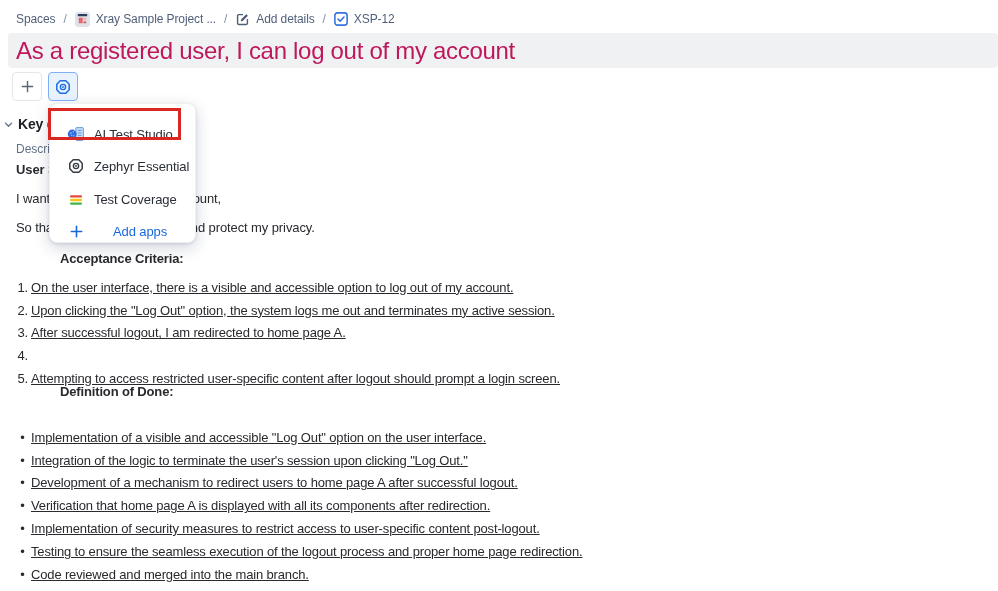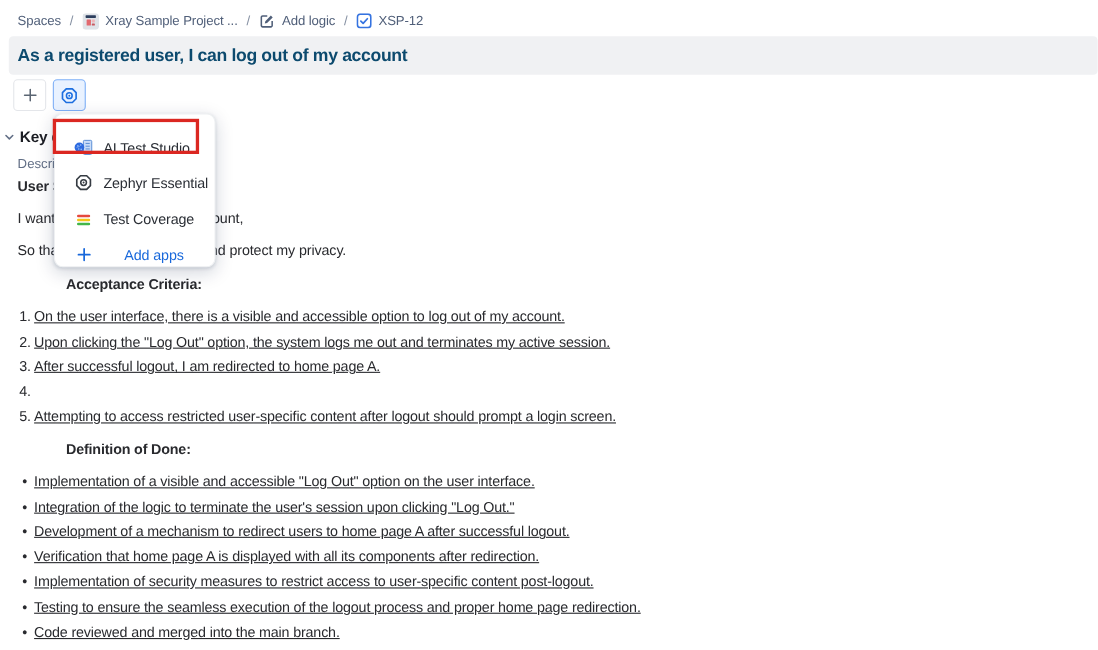--- a/index.html
+++ b/index.html
@@ -24,22 +24,22 @@
   .bc-icon { display: block; }
 
   
   .title-band {
     position: absolute; left: 8px; right: 0; top: 33px; height: 35px;
     background: #f0f1f3; border-radius: 4px;
     display: flex; align-items: center;
   }
   .issue-title {
     padding-left: 8px;
-    font-size: 16px; font-weight: 700; letter-spacing: -0.3px;
-    color: #0c4a6e;
+    font-size: 24px; font-weight: 400; letter-spacing: -0.3px;
+    color: #be185d;
     white-space: nowrap;
   }
 
   
   .toolbar { position: absolute; left: 12px; top: 72px; display: flex; gap: 6px; }
   .tb-btn {
     width: 30px; height: 29px; border-radius: 4px;
     display: flex; align-items: center; justify-content: center;
     background: #ffffff; border: 1px solid #e4e6ea; cursor: pointer;
   }
@@ -48,21 +48,21 @@
   
   .section-row { position: absolute; left: 3px; top: 116px; display: flex; align-items: center; gap: 4px; }
   .section-heading { font-size: 14px; font-weight: 700; color: #1c1e24; letter-spacing: -0.2px; }
   .desc-label { position: absolute; left: 16px; top: 142px; font-size: 12px; color: #626f86; }
   .story-heading { position: absolute; left: 16px; top: 162px; font-size: 13px; font-weight: 700; letter-spacing: -0.1px; }
   .story-line { position: absolute; left: 16px; font-size: 13px; letter-spacing: -0.1px; white-space: nowrap; }
   .story-line.l1 { top: 191px; }
   .story-line.l2 { top: 220px; }
   .block-heading { position: absolute; left: 16px; font-size: 13px; font-weight: 700; letter-spacing: -0.15px; margin-left: 44px; }
   .ac-heading { top: 251px; }
-  .dod-heading { top: 401px; }
+  .dod-heading { top: 384px; }
 
   .v-list { position: absolute; left: 16px; right: 10px; }
   .ac-list { top: 276px; }
   .dod-list { top: 426px; }
   .li { display: flex; align-items: center; height: 22.8px; font-size: 13px; letter-spacing: -0.15px; white-space: nowrap; }
   .li .marker { width: 13px; flex: 0 0 13px; }
   .ac-list .li .marker { text-align: right; padding-right: 1px; }
   .dod-list .li .marker { text-align: center; }
   .li .li-text { padding-left: 2px; text-decoration: underline; }
 
@@ -101,21 +101,21 @@
       <rect x="9" y="10" width="3" height="2" rx="0.6" fill="#c85b62"></rect>
     </svg>
     <span>Xray Sample Project ...</span>
   </span>
   <span class="crumb-sep">/</span>
   <span class="crumb">
     <svg class="bc-icon" width="15" height="15" viewBox="0 0 16 16">
       <path d="M2 4c0-1.1.9-2 2-2h4.5v1.5H4a.5.5 0 0 0-.5.5v8c0 .28.22.5.5.5h8a.5.5 0 0 0 .5-.5V7.5H14V12c0 1.1-.9 2-2 2H4c-1.1 0-2-.9-2-2V4z" fill="#505f79"></path>
       <path d="M6.6 7.8 12 2.3l1.8 1.8-5.5 5.5-2.2.4.5-2.2z" fill="#505f79"></path>
     </svg>
-    <span>Add logic</span>
+    <span>Add details</span>
   </span>
   <span class="crumb-sep">/</span>
   <span class="crumb">
     <svg class="bc-icon" width="14" height="14" viewBox="0 0 16 16">
       <rect x="1" y="1" width="14" height="14" rx="3" fill="#ffffff" stroke="#3573e0" stroke-width="1.8"></rect>
       <path d="M4.6 8.2 7 10.6l4.4-4.8" fill="none" stroke="#3573e0" stroke-width="1.8" stroke-linecap="round" stroke-linejoin="round"></path>
     </svg>
     <span>XSP-12</span>
   </span>
 </div>

